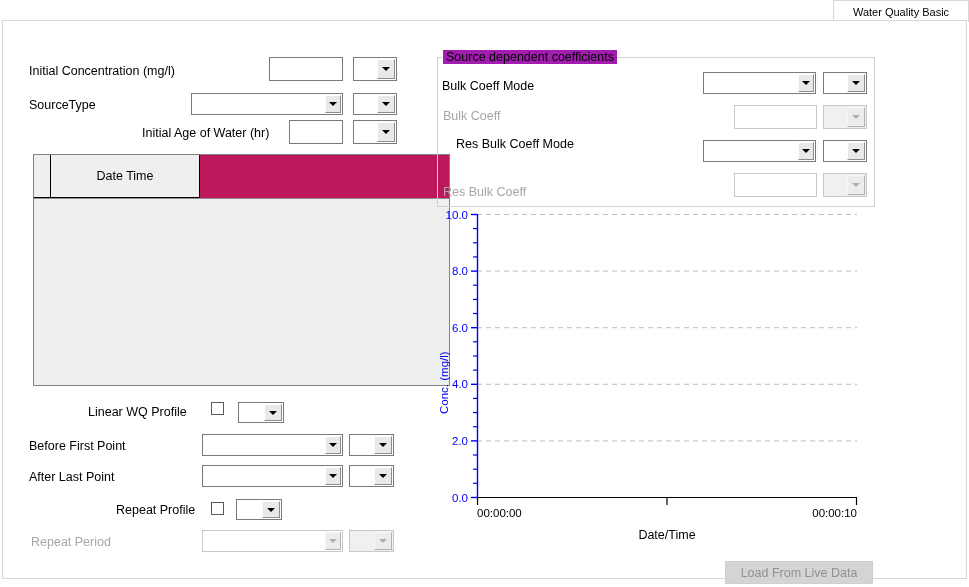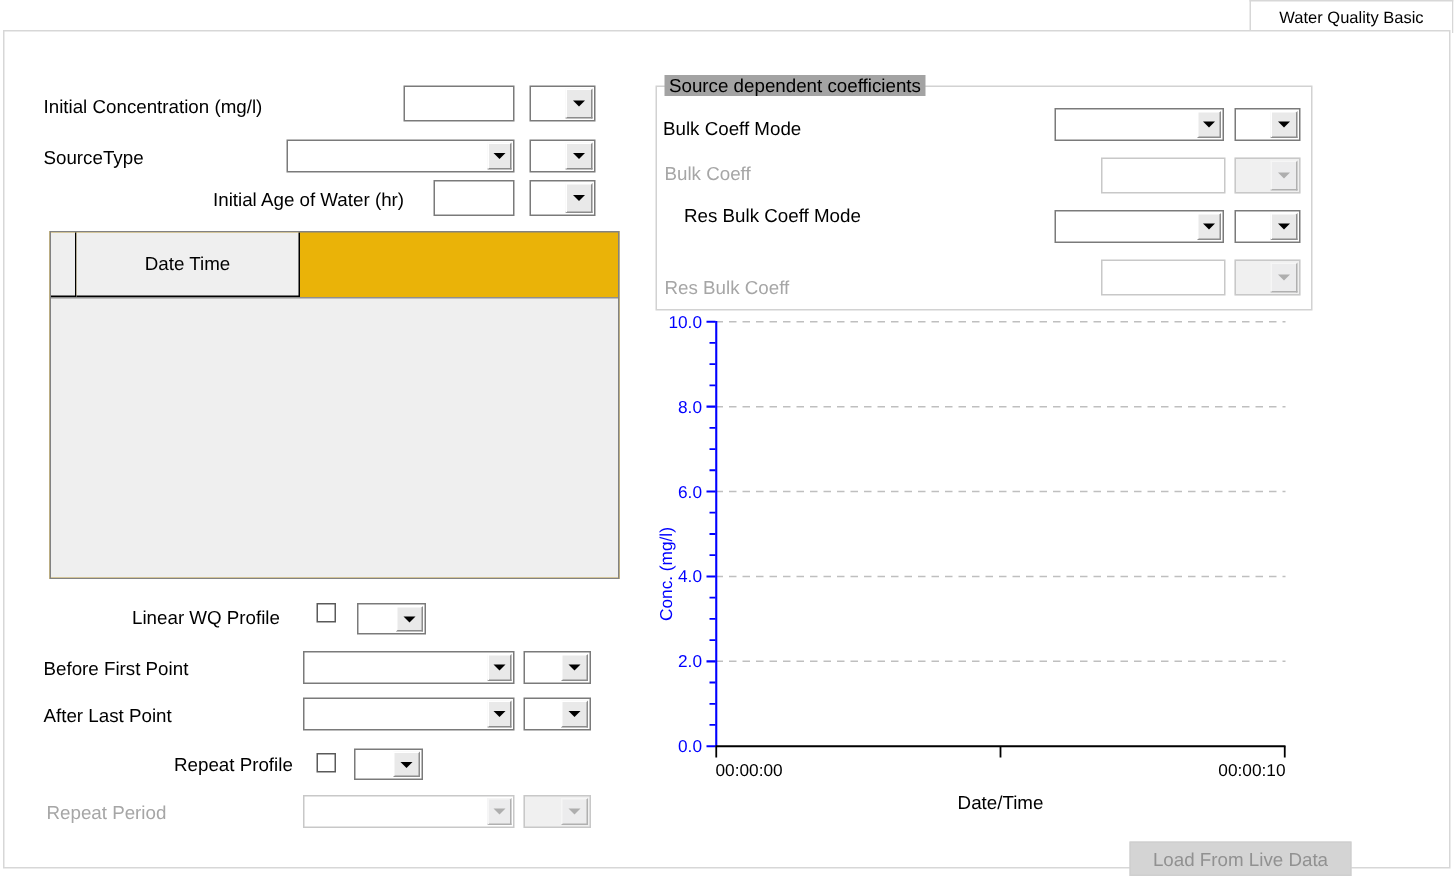--- a/index.html
+++ b/index.html
@@ -147,22 +147,22 @@
     width: 13px; height: 13px;
     background: #ffffff;
     border: 1px solid #5a5a5a;
     box-sizing: border-box;
   }
 
   
   #wq-table {
     position: absolute;
     left: 30px; top: 133px;
-    width: 380px; height: 232px;
-    background: #eab308;
+    width: 417px; height: 232px;
+    background: #be185d;
     border: 1px solid #828282;
     box-sizing: border-box;
   }
   #wq-table-header {
     position: absolute;
     left: 0; top: 0;
     height: 43px;
     display: flex;
   }
   #wq-table-header .cell {
@@ -192,21 +192,21 @@
   #source-coeff-group {
     position: absolute;
     left: 434px; top: 36px;
     width: 438px; height: 150px;
     border: 1px solid #d2d2d2;
     box-sizing: border-box;
   }
   #source-coeff-legend {
     position: absolute;
     left: 440px; top: 29px;
-    background: #a3a3a3;
+    background: #a21caf;
     padding: 0 3px;
     font-size: 12.5px;
     color: #000000;
   }
 
   
   #chart {
     position: absolute;
     left: 432px; top: 188px;
     width: 440px; height: 340px;
@@ -219,21 +219,20 @@
     left: 722px; top: 540px;
     width: 148px; height: 23px;
     background: #d4d4d4;
     border: 1px solid #cfcfcf;
     box-sizing: border-box;
     color: #919191;
     font-size: 12.5px;
     display: flex;
     align-items: center;
     justify-content: center;
-    margin-left: 28px;
   }
 </style>
 </head>
 <body>
 
 <div id="tabstrip">
   <div id="tab-water-quality-basic">
     <span>Water Quality Basic</span>
   </div>
 </div>

